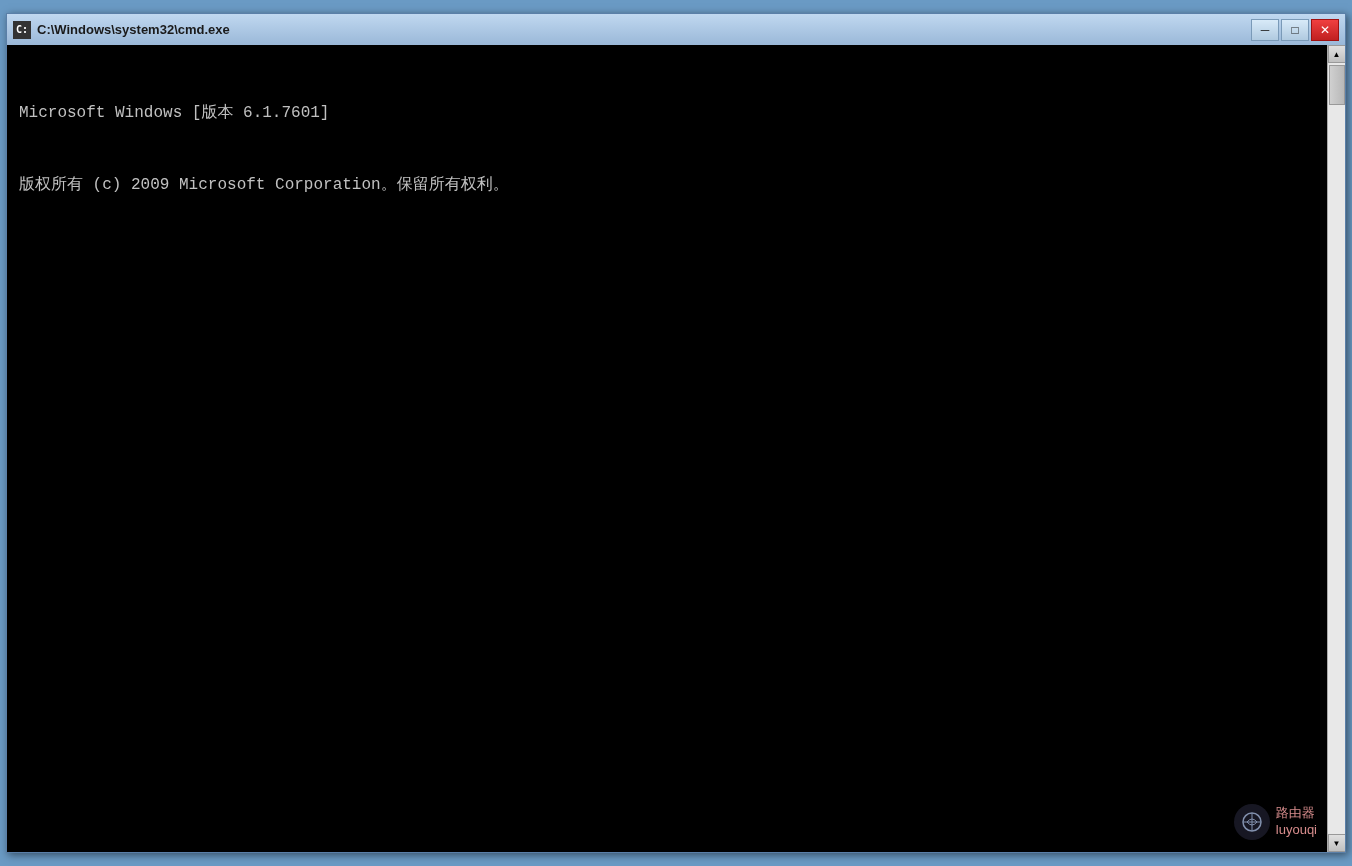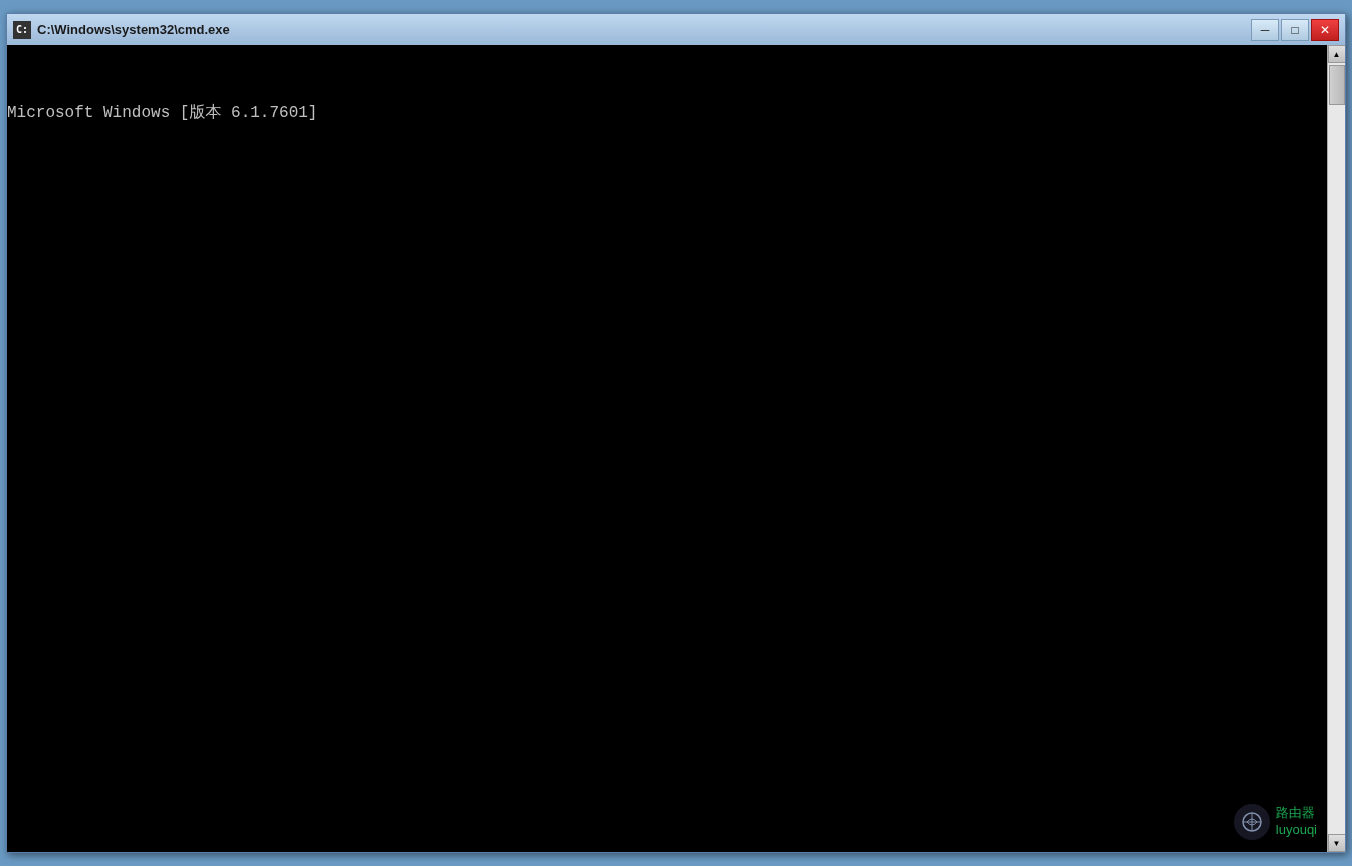--- a/index.html
+++ b/index.html
@@ -92,21 +92,21 @@
       background: #000000;
       display: flex;
       position: relative;
       overflow: hidden;
       border: 1px solid #5a7fa8;
       border-top: none;
     }
 
     .console-content {
       flex: 1;
-      padding: 8px 0;
+      padding: 8px 12px;
       color: #c0c0c0;
       font-family: 'Courier New', Lucida Console, monospace;
       font-size: 16px;
       line-height: 1.5;
       white-space: pre;
       overflow: hidden;
     }
 
     .scrollbar {
       width: 18px;
@@ -163,21 +163,21 @@
       background: rgba(40, 40, 60, 0.7);
       border-radius: 50%;
       display: flex;
       align-items: center;
       justify-content: center;
       color: #aad;
       font-size: 16px;
     }
 
     .watermark-text {
-      color: #22c55e;
+      color: #fca5a5;
       font-size: 13px;
       font-family: Arial, sans-serif;
       line-height: 1.3;
     }
 
     .console-line {
       display: block;
     }
 
     .cursor {
@@ -215,20 +215,21 @@
       <div class="title-btn close-btn">
         <span>✕</span>
       </div>
     </div>
   </div>
 
   <div class="window-body">
 
     <div class="console-content">
       <span class="console-line">Microsoft Windows [版本 6.1.7601]</span>
+      <span class="console-line">版权所有 (c) 2009 Microsoft Corporation。保留所有权利。</span>
       <span class="console-line"> </span>
     </div>
 
     <div class="scrollbar">
       <div class="scroll-btn">▲</div>
       <div class="scroll-track">
         <div class="scroll-thumb"></div>
       </div>
       <div class="scroll-btn">▼</div>
     </div>

